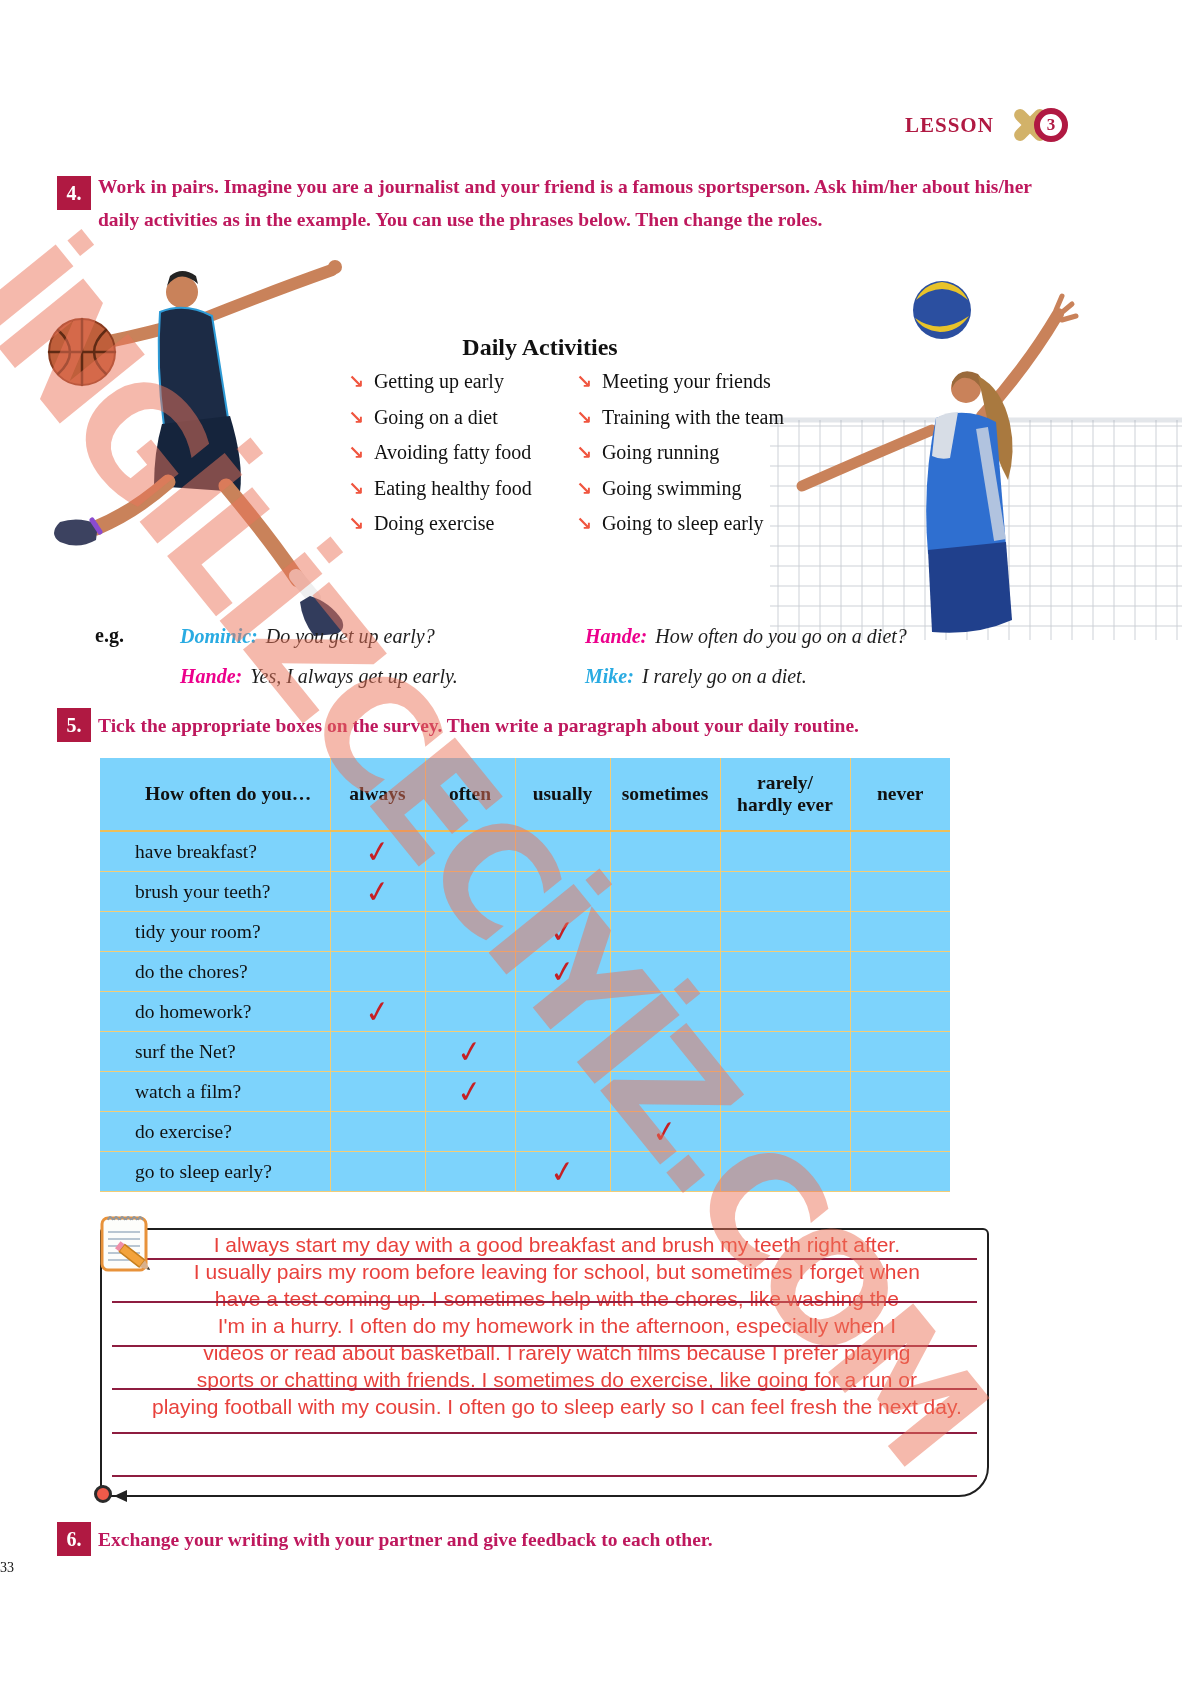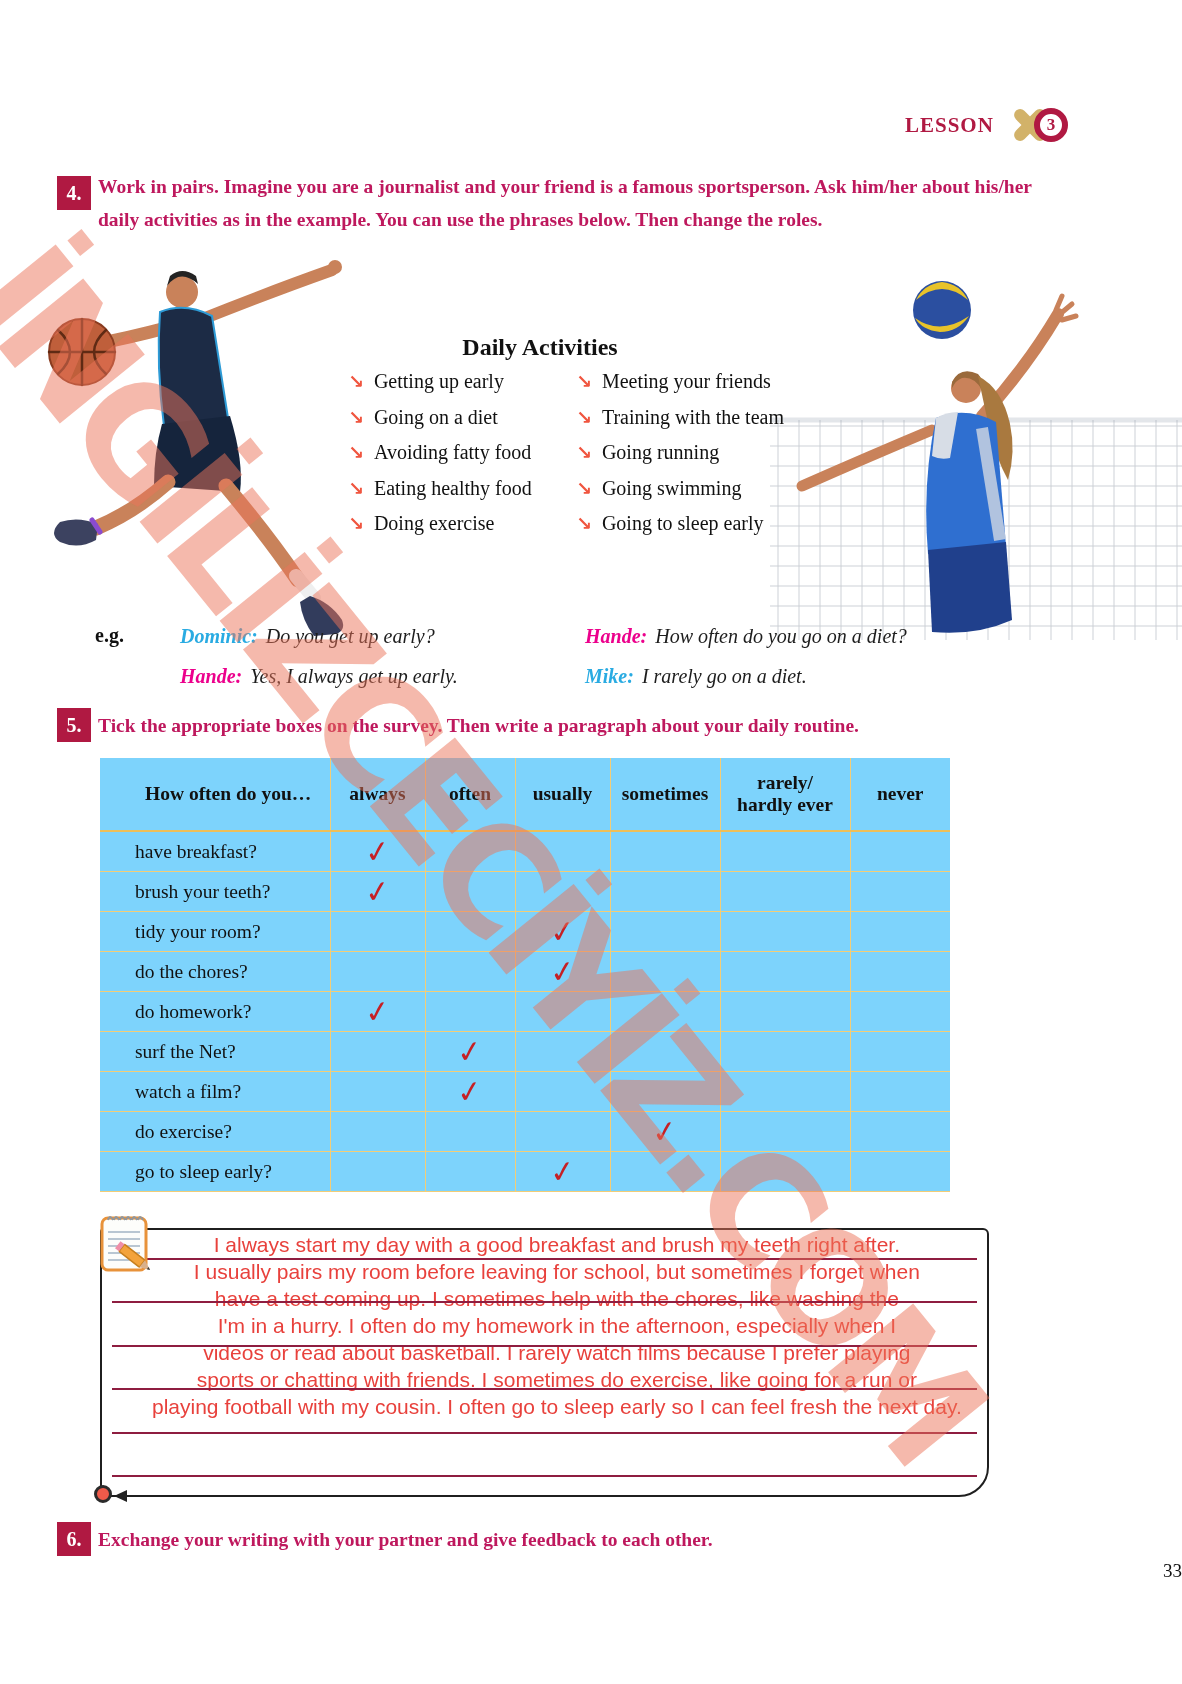--- a/index.html
+++ b/index.html
@@ -60,21 +60,21 @@
   .rule{position:absolute;left:10px;width:865px;height:2px;background:#8e1d40;z-index:3;}
   .box-dot{position:absolute;left:-8px;bottom:-8px;width:12px;height:12px;border-radius:50%;
     background:#ee5a4a;border:3px solid #2b2b2b;z-index:4;}
   .box-arrow{position:absolute;left:12px;bottom:-7px;width:0;height:0;
     border-top:6px solid transparent;border-bottom:6px solid transparent;border-right:13px solid #222;z-index:4;}
 
   .notepad{position:absolute;left:96px;top:1210px;z-index:4;}
 
   .img-layer{position:absolute;z-index:1;}
 
-  .pagenum{position:absolute;left:0;top:1560px;width:100%;text-align:right;font-size:19px;z-index:2;}
+  .pagenum{position:absolute;left:0;top:1560px;width:100%;text-align:left;font-size:14px;z-index:2;}
 </style>
 </head>
 <body>
 
 <div id="page">
 
   <div class="watermark">İNGİLİZCECİYİZ.COM</div>
 
   <div class="lesson-head">
     <span class="lesson-word">LESSON</span>

